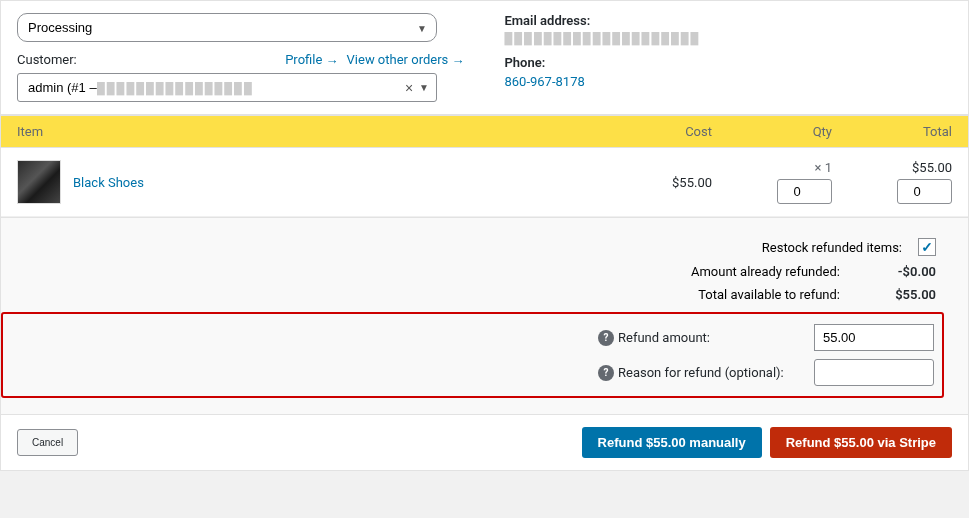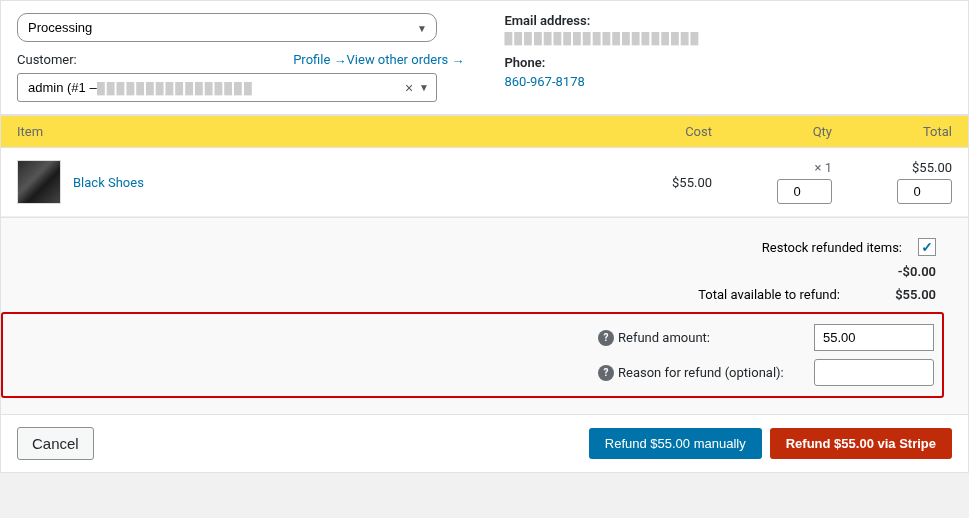--- a/index.html
+++ b/index.html
@@ -11,21 +11,21 @@
     .left-section { flex: 1; }
     .right-section { flex: 1; }
     
     .status-row { display: flex; align-items: center; margin-bottom: 10px; }
     .status-select-wrapper { position: relative; width: 420px; }
     .status-select { width: 100%; padding: 6px 30px 6px 10px; border: 1px solid #8c8f94; border-radius: 10px; appearance: none; font-size: 13px; background: #fff; cursor: pointer; }
     .select-arrow { position: absolute; right: 10px; top: 50%; transform: translateY(-50%); pointer-events: none; color: #555; font-size: 10px; }
     
     .customer-row { display: flex; align-items: center; justify-content: space-between; margin-bottom: 6px; text-align: right; }
     .customer-label { color: #23282d; font-size: 13px; }
-    .customer-links { display: flex; }
+    .customer-links { display: flex; gap: 8px; }
     .customer-link { color: #0073aa; text-decoration: none; font-size: 13px; }
     
     .customer-select-wrapper { position: relative; width: 420px; }
     .customer-select { width: 100%; padding: 6px 50px 6px 10px; border: 1px solid #8c8f94; border-radius: 3px; font-size: 13px; background: #fff; }
     .customer-select-actions { position: absolute; right: 8px; top: 50%; transform: translateY(-50%); display: flex; align-items: center; gap: 6px; }
     .clear-btn { color: #555; cursor: pointer; font-size: 14px; background: none; border: none; }
     .dropdown-btn { color: #555; cursor: pointer; font-size: 10px; background: none; border: none; }
     
     .email-label { font-size: 13px; color: #23282d; margin-bottom: 4px; font-weight: 600; }
     .email-value { color: #0073aa; font-size: 12px; margin-bottom: 10px; }
@@ -62,23 +62,23 @@
     .check-mark { color: #0073aa; font-size: 14px; font-weight: bold; }
     
     .refund-input-row { display: flex; justify-content: flex-end; align-items: center; padding: 6px 16px; gap: 16px; }
     .refund-input-label { display: flex; align-items: center; gap: 4px; text-align: right; min-width: 200px; font-size: 13px; }
     .help-icon { width: 16px; height: 16px; background: #646970; color: #fff; border-radius: 50%; display: inline-flex; align-items: center; justify-content: center; font-size: 10px; font-weight: bold; cursor: pointer; flex-shrink: 0; }
     .refund-amount-input { width: 120px; padding: 5px 8px; border: 1px solid #8c8f94; border-radius: 0; font-size: 13px; }
     .refund-reason-input { width: 120px; padding: 5px 8px; border: 1px solid #8c8f94; border-radius: 3px; font-size: 13px; }
     
     
     .footer { padding: 12px 16px; display: flex; justify-content: space-between; align-items: center; border-top: 1px solid #e2e2e2; background: #fff; }
-    .cancel-btn { padding: 7px 14px; border: 1px solid #8c8f94; background: #f6f7f7; border-radius: 3px; cursor: pointer; font-size: 15px; color: #23282d; }
+    .cancel-btn { padding: 7px 14px; border: 1px solid #8c8f94; background: #f6f7f7; border-radius: 3px; cursor: pointer; font-size: 10px; color: #23282d; }
     .refund-buttons { display: flex; gap: 8px; }
-    .refund-manual-btn { padding: 8px 16px; background: #0073aa; color: #fff; border: none; border-radius: 3px; cursor: pointer; font-size: 13px; font-weight: 400; }
+    .refund-manual-btn { padding: 8px 16px; background: #0073aa; color: #fff; border: none; border-radius: 3px; cursor: pointer; font-size: 13px; font-weight: 700; }
     .refund-stripe-btn { padding: 8px 16px; background: #c02b0a; color: #fff; border: none; border-radius: 3px; cursor: pointer; font-size: 13px; font-weight: 600; }
     
     .masked-text { color: #ccc; letter-spacing: 2px; font-size: 11px; }
   </style>
 </head>
 <body>
 
 <div class="container">
 
   <div class="top-section">
@@ -159,20 +159,21 @@
   <div class="refund-section">
 
     <div class="refund-row">
       <span class="refund-label">Restock refunded items:</span>
       <div class="refund-checkbox checked">
         <span class="check-mark">✓</span>
       </div>
     </div>
 
     <div class="refund-row">
+      <span class="refund-label">Amount already refunded:</span>
       <span class="refund-value bold">-$0.00</span>
     </div>
 
     <div class="refund-row">
       <span class="refund-label">Total available to refund:</span>
       <span class="refund-value bold">$55.00</span>
     </div>
 
     <div style="display:flex;flex-direction:column;align-items:flex-end;margin-right:8px;border:2px solid #c00;border-radius:3px;padding:6px 8px;margin-top:6px;">
 

